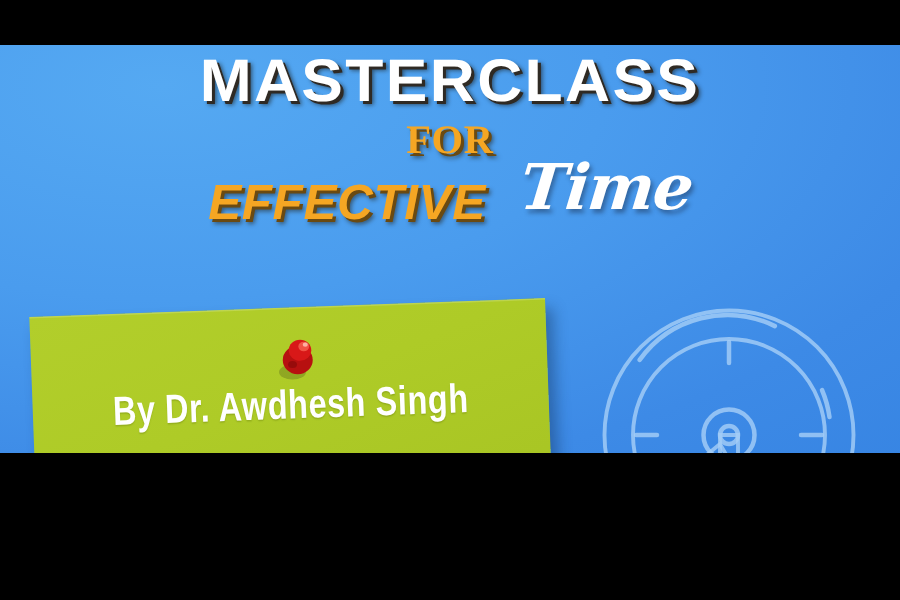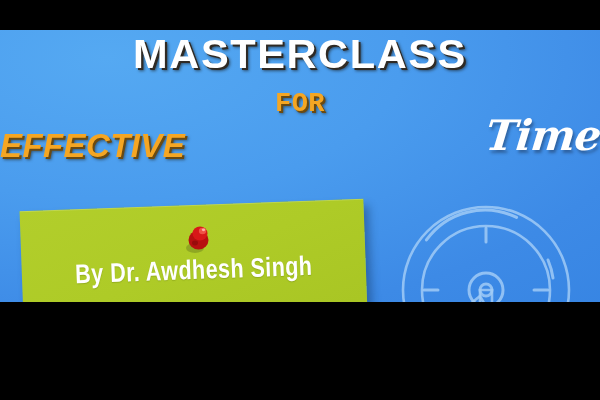--- a/index.html
+++ b/index.html
@@ -73,40 +73,40 @@
     color: #ffffff;
     line-height: 1;
     text-shadow:
        2px 2px 0 #2f2a24,
        3px 3px 3px rgba(20,16,10,0.55);
     font-family: "Liberation Sans", sans-serif;
     transform: scaleX(1.04);
   }
 
   .line-for {
-    margin-top: 17px;
+    margin-top: 6px;
     font-size: 27px;
     font-weight: bold;
     letter-spacing: 0.5px;
     color: #f5a623;
     line-height: 1;
     text-shadow:
        2px 2px 0 #6a4a12,
        3px 3px 3px rgba(30,20,4,0.5);
-    font-family: Liberation Mono, monospace;
+    font-family: Liberation Serif, serif;
     text-align: center;
   }
 
   .line-third {
     margin-top: 4px;
     line-height: 1;
     white-space: nowrap;
     display: flex;
     align-items: baseline;
-    justify-content: space-between;
+    justify-content: center;
     gap: 23px;
   }
 
   .word-effective,
   .word-management {
     font-size: 33px;
     font-weight: bold;
     font-style: italic;
     letter-spacing: 0.4px;
     color: #f5a623;

